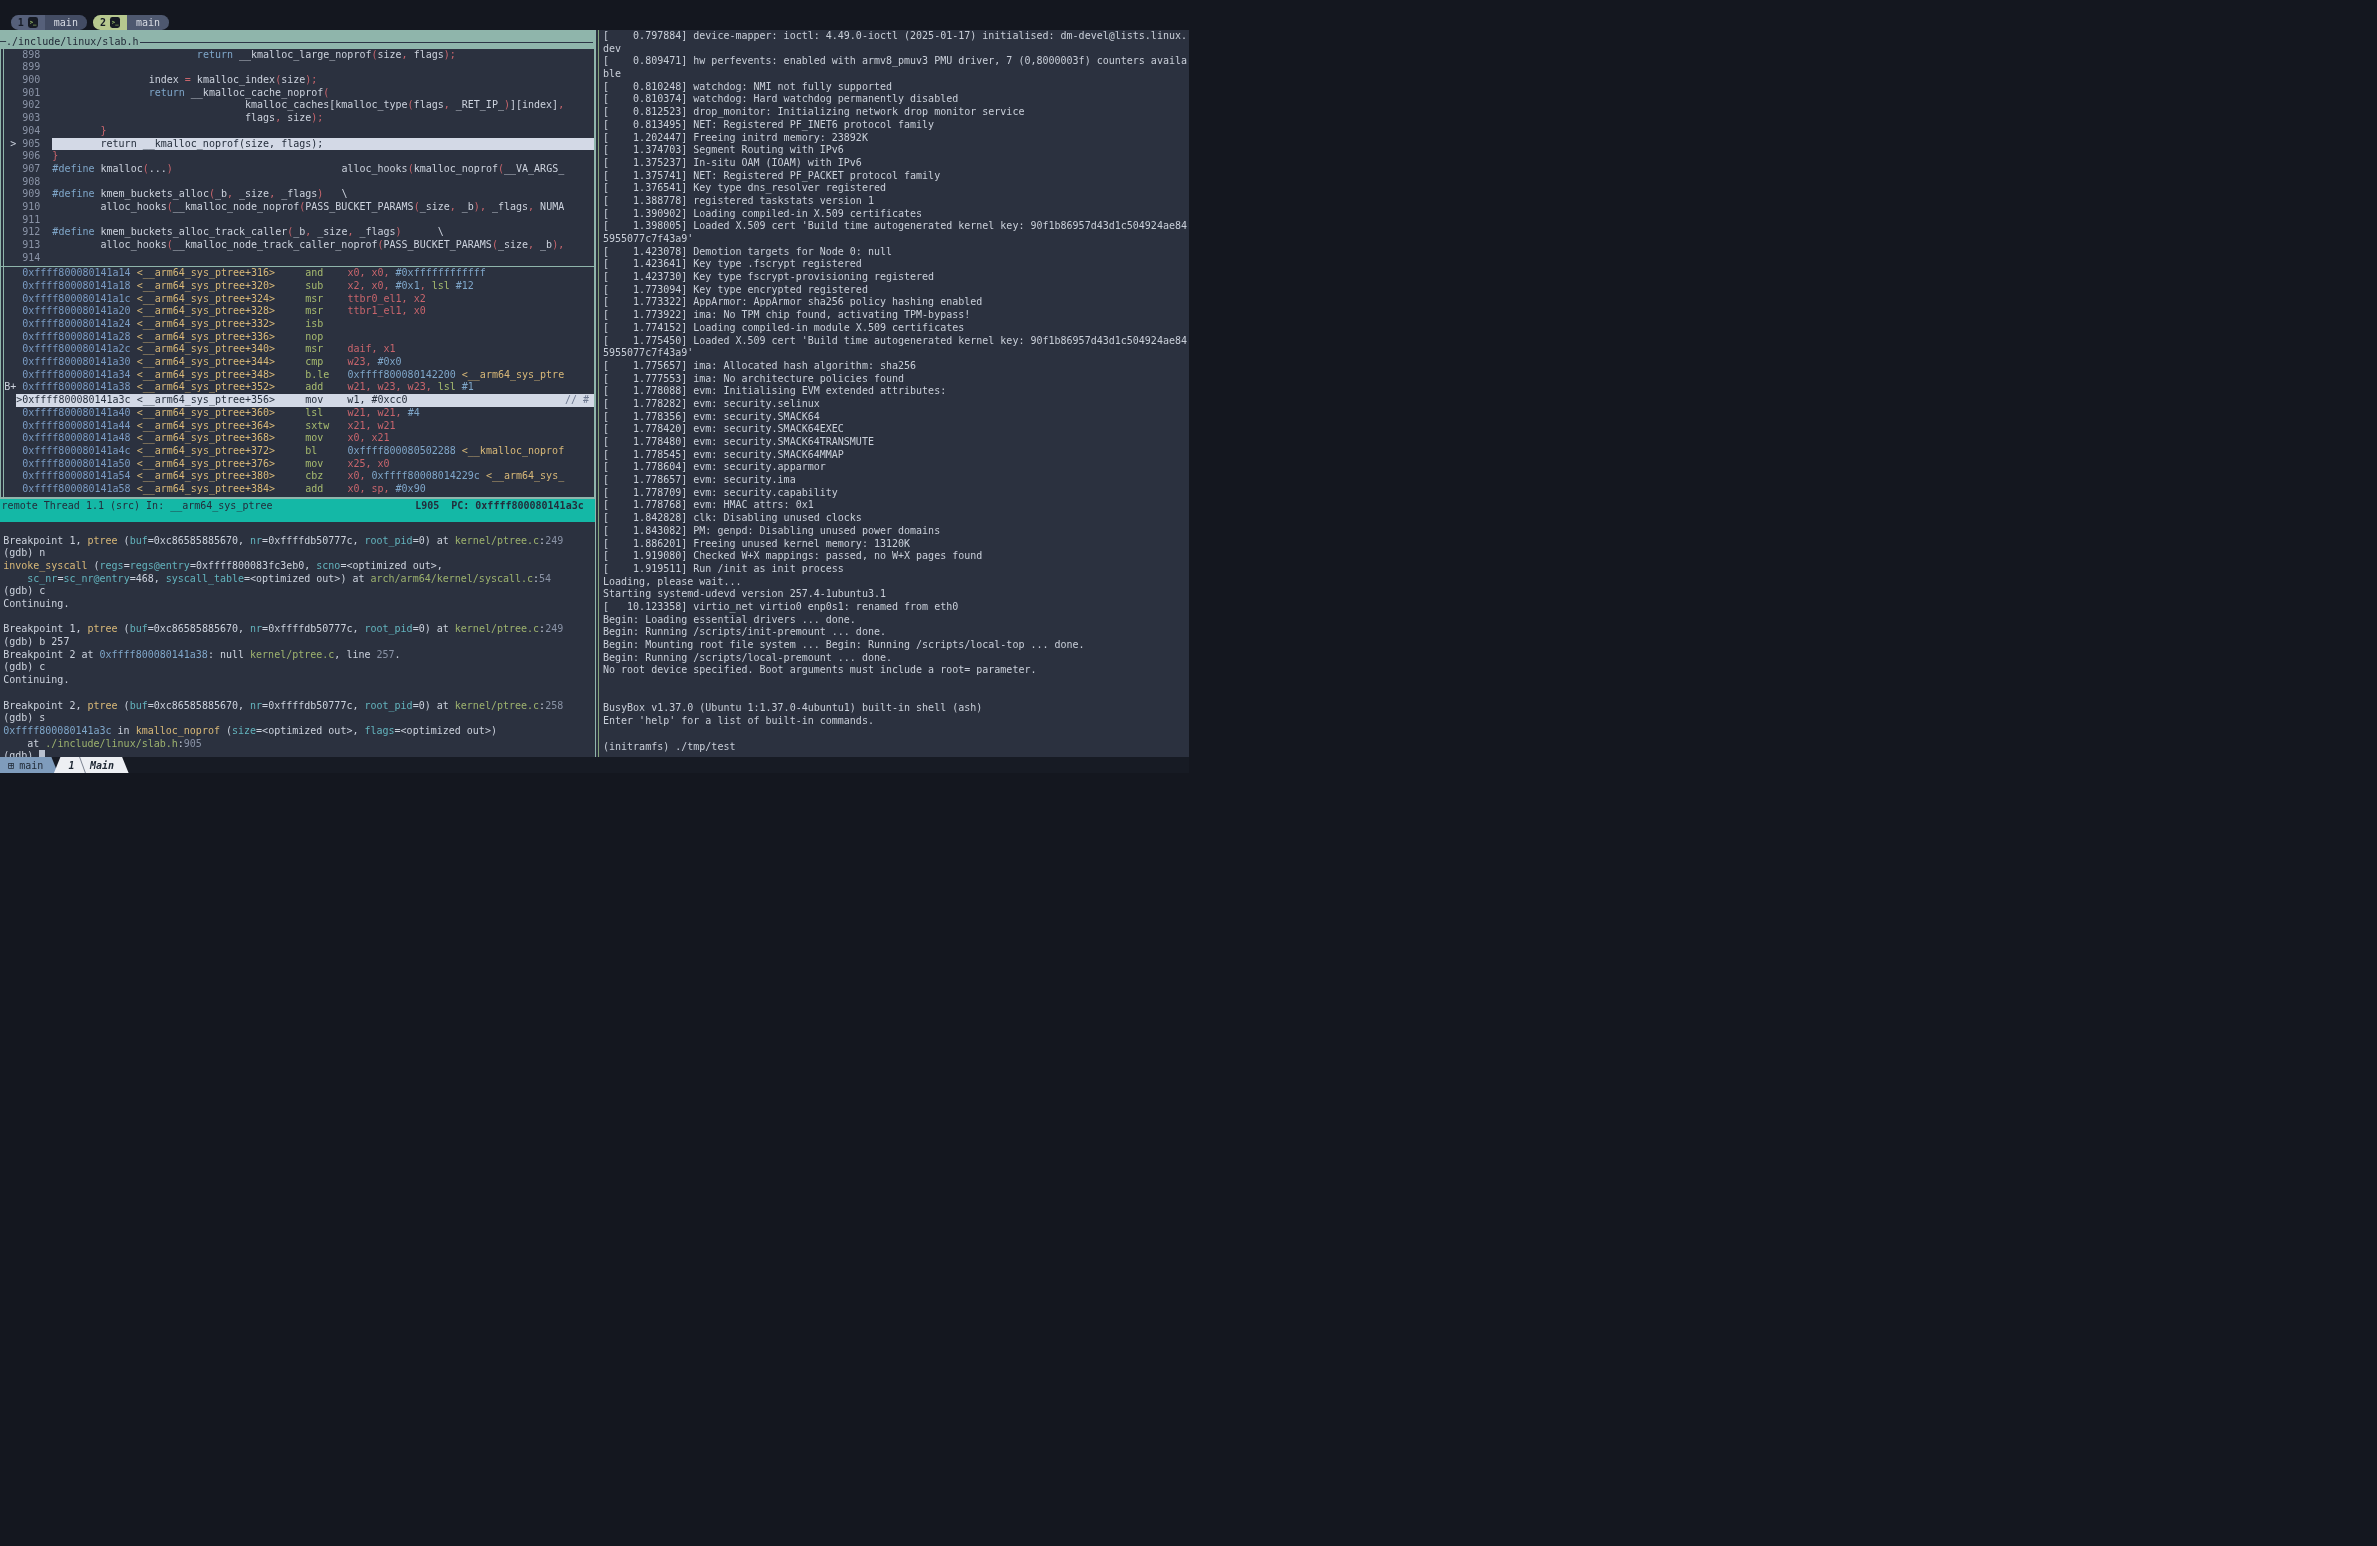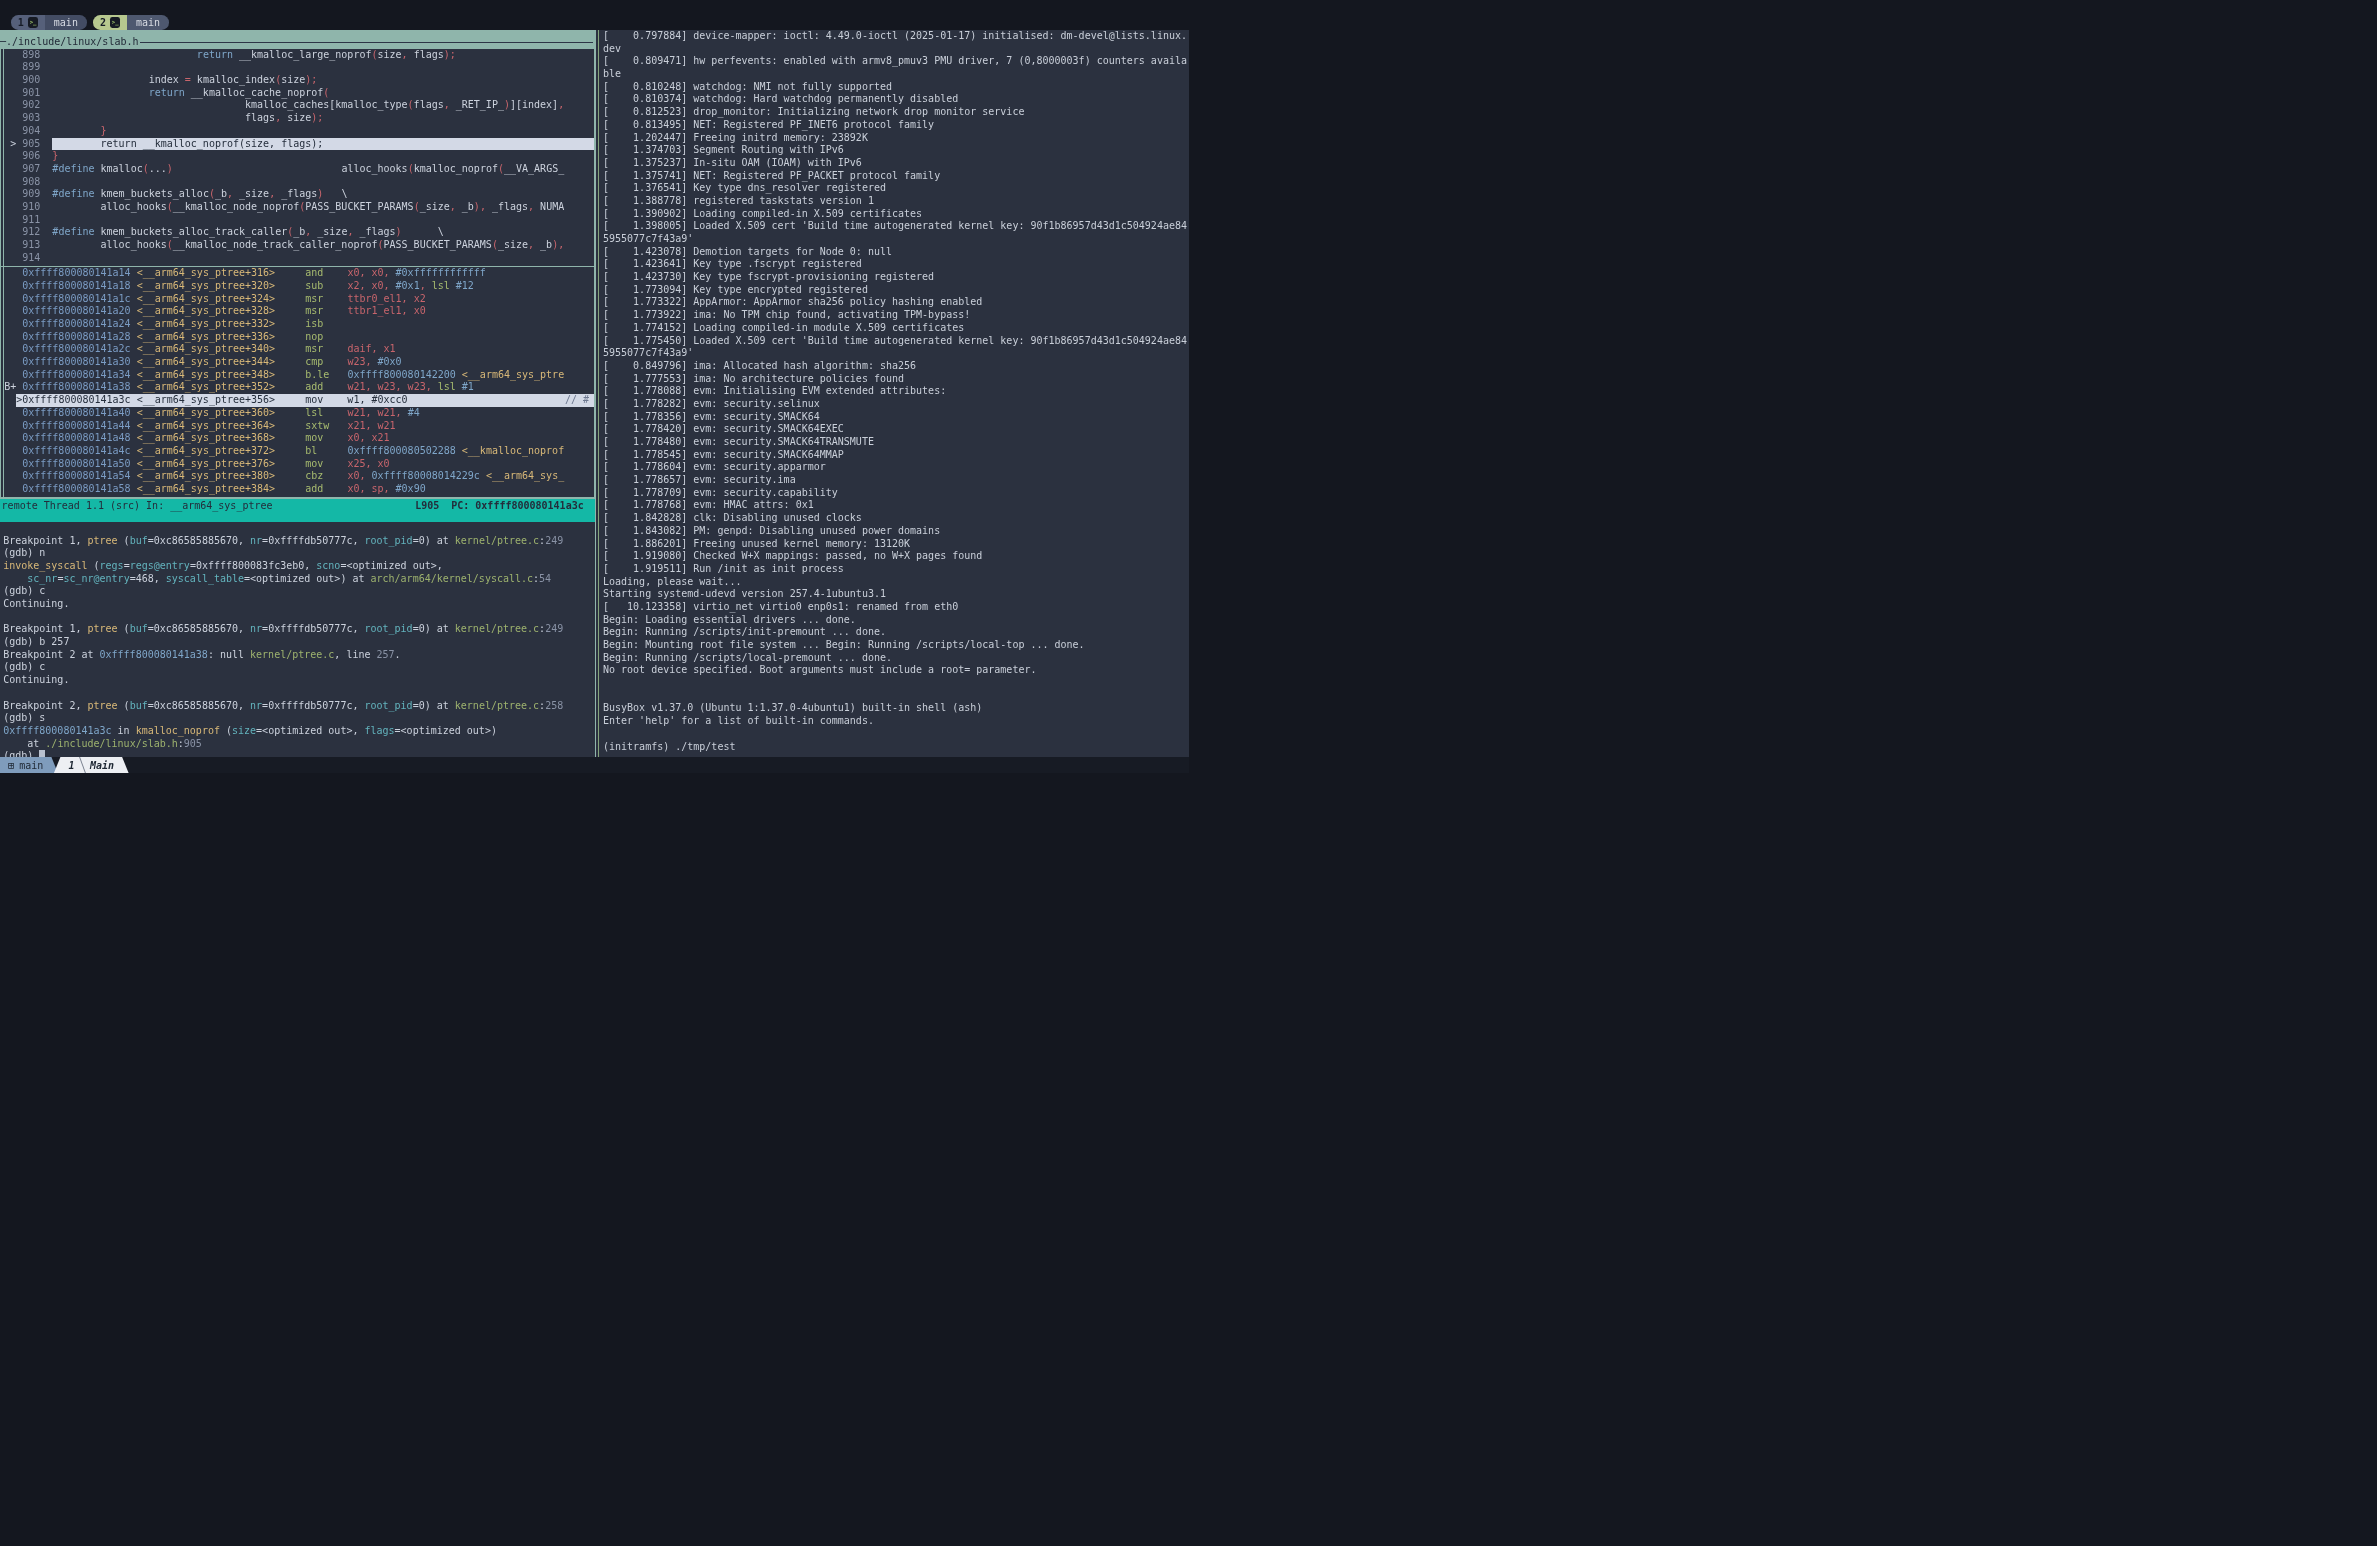--- a/index.html
+++ b/index.html
@@ -182,21 +182,21 @@
       <div class="trow"><span class="log">5955077c7f43a9'</span></div>
       <div class="trow"><span class="log">[    1.423078] Demotion targets for Node 0: null</span></div>
       <div class="trow"><span class="log">[    1.423641] Key type .fscrypt registered</span></div>
       <div class="trow"><span class="log">[    1.423730] Key type fscrypt-provisioning registered</span></div>
       <div class="trow"><span class="log">[    1.773094] Key type encrypted registered</span></div>
       <div class="trow"><span class="log">[    1.773322] AppArmor: AppArmor sha256 policy hashing enabled</span></div>
       <div class="trow"><span class="log">[    1.773922] ima: No TPM chip found, activating TPM-bypass!</span></div>
       <div class="trow"><span class="log">[    1.774152] Loading compiled-in module X.509 certificates</span></div>
       <div class="trow"><span class="log">[    1.775450] Loaded X.509 cert 'Build time autogenerated kernel key: 90f1b86957d43d1c504924ae84</span></div>
       <div class="trow"><span class="log">5955077c7f43a9'</span></div>
-      <div class="trow"><span class="log">[    0.849796] ima: Allocated hash algorithm: sha256</span></div>
+      <div class="trow"><span class="log">[    1.775657] ima: Allocated hash algorithm: sha256</span></div>
       <div class="trow"><span class="log">[    1.777553] ima: No architecture policies found</span></div>
       <div class="trow"><span class="log">[    1.778088] evm: Initialising EVM extended attributes:</span></div>
       <div class="trow"><span class="log">[    1.778282] evm: security.selinux</span></div>
       <div class="trow"><span class="log">[    1.778356] evm: security.SMACK64</span></div>
       <div class="trow"><span class="log">[    1.778420] evm: security.SMACK64EXEC</span></div>
       <div class="trow"><span class="log">[    1.778480] evm: security.SMACK64TRANSMUTE</span></div>
       <div class="trow"><span class="log">[    1.778545] evm: security.SMACK64MMAP</span></div>
       <div class="trow"><span class="log">[    1.778604] evm: security.apparmor</span></div>
       <div class="trow"><span class="log">[    1.778657] evm: security.ima</span></div>
       <div class="trow"><span class="log">[    1.778709] evm: security.capability</span></div>

